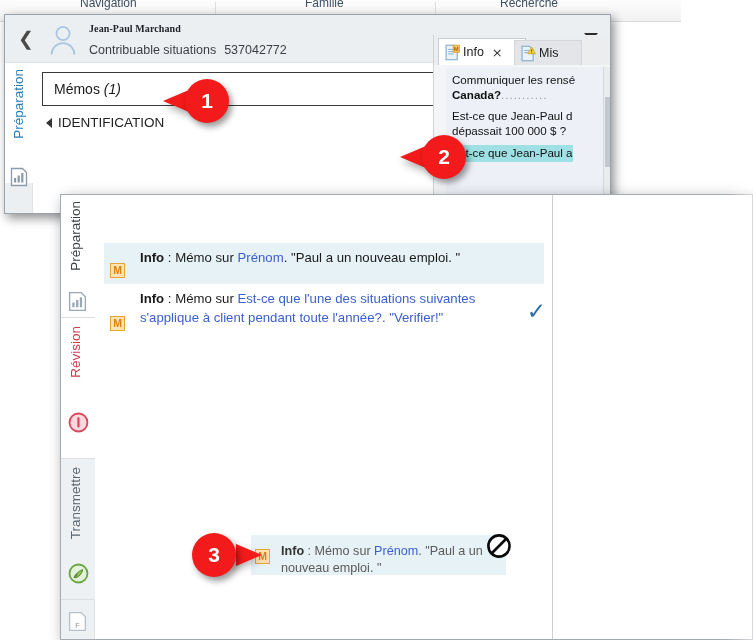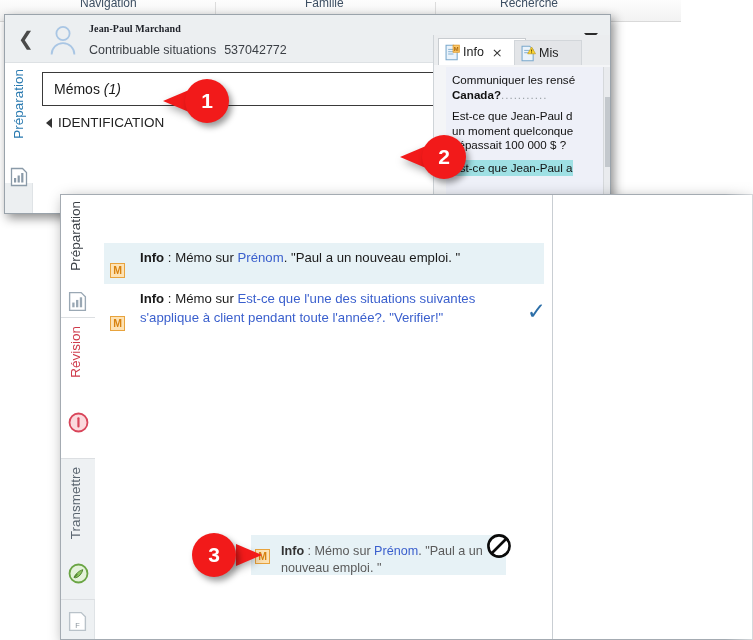--- a/index.html
+++ b/index.html
@@ -327,21 +327,20 @@
           </svg>
           <span>Mis</span>
         </div>
       </div>
 
       <div class="doc-content">
         <div>Communiquer les rensé</div>
         <div><span class="b">Canada?</span><span class="dotline">...........</span></div>
         <div style="height:7px"></div>
         <div>Est-ce que Jean-Paul d</div>
-        <div>un moment quelconque</div>
         <div>dépassait 100 000 $ ?</div>
         <div style="height:7px"></div>
         <div class="hl-cyan">Est-ce que Jean-Paul a</div>
       </div>
       <div class="doc-scroll">
           <i></i>
         </div>
     </div>
   </div>
 

